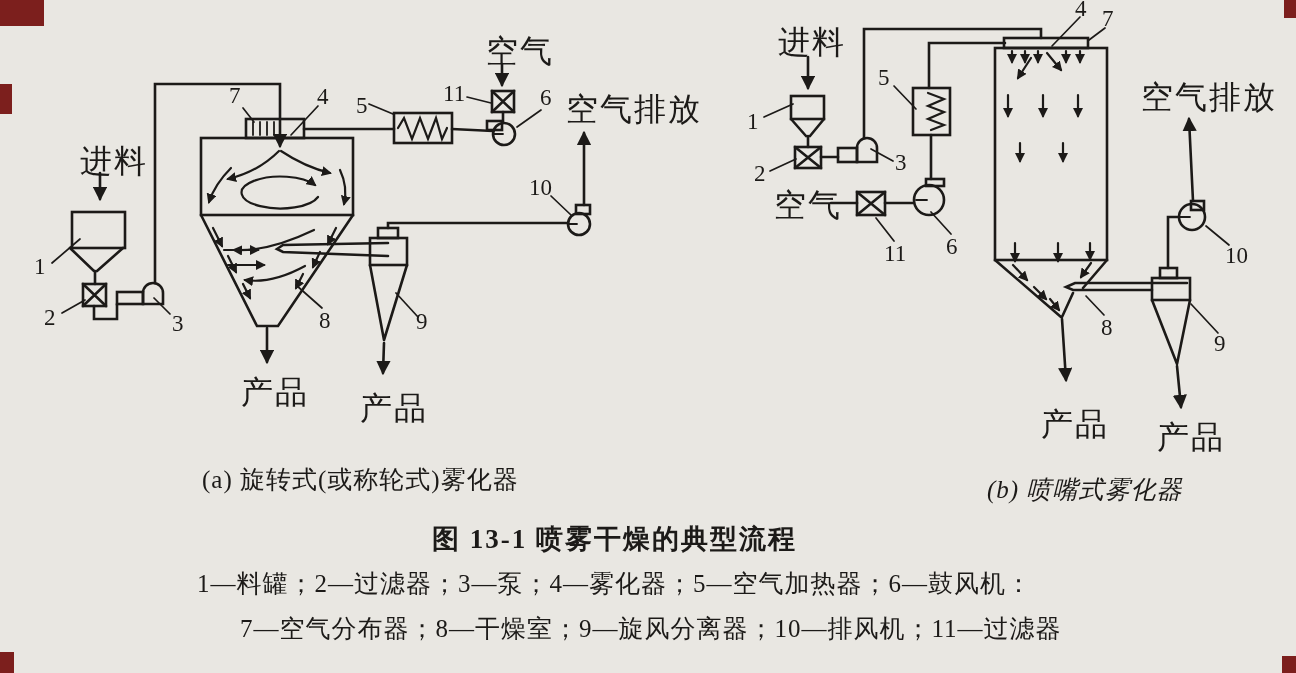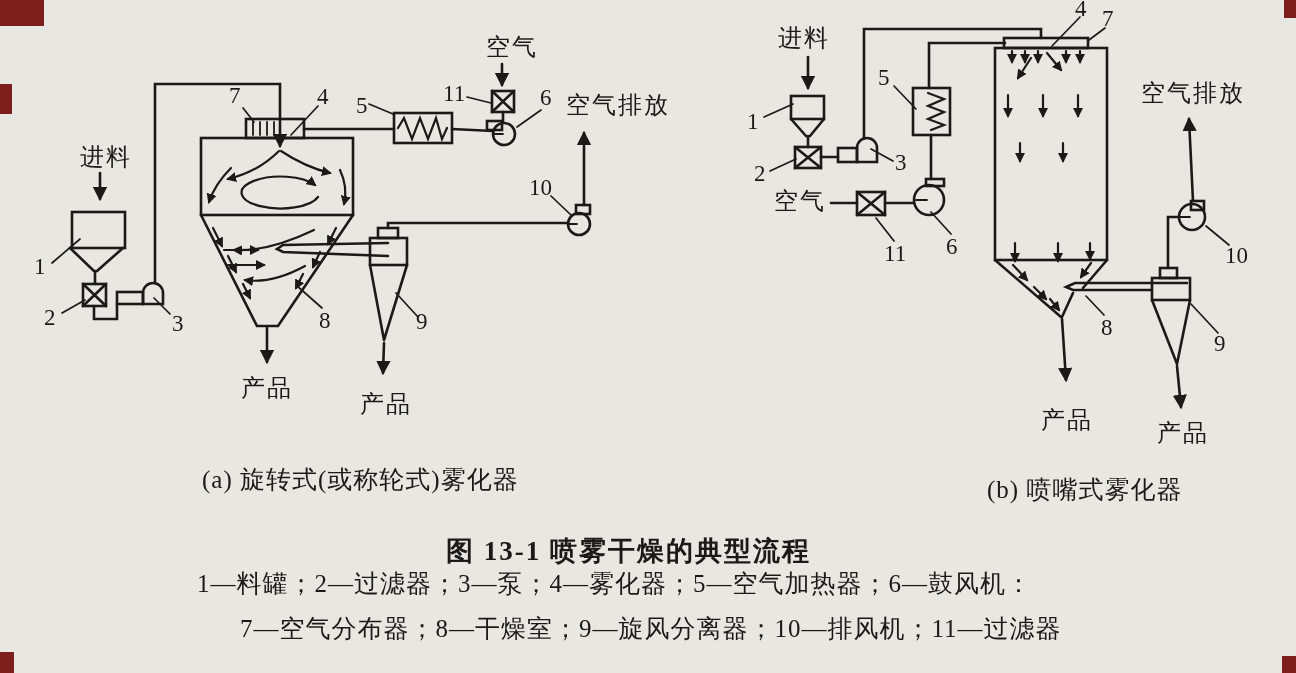--- a/index.html
+++ b/index.html
@@ -5,21 +5,21 @@
   html,body{margin:0;padding:0;background:#555;}
   #stage{
     position:relative;width:1296px;height:673px;
     background:#e9e7e2;
     overflow:hidden;
     font-family:"Liberation Serif","DejaVu Serif",serif;
     color:#1c1a18;
   }
   #linework{position:absolute;left:0;top:0;}
   .lbl{position:absolute;white-space:nowrap;line-height:1.1;color:#1c1a18;}
-  .cjk{font-size:24px;letter-spacing:2px;}
+  .cjk{font-size:32px;letter-spacing:2px;}
   .num{font-size:23px;font-family:"Liberation Serif","DejaVu Serif",serif;}
   .cap{font-size:25px;letter-spacing:1px;margin-left:44px;}
   .ttl{font-size:27px;font-weight:600;letter-spacing:2px;}
   .leg{font-size:25px;letter-spacing:1px;}
   .redmark{position:absolute;background:#7c1f1d;}
 </style>
 </head>
 <body>
 
 <div id="stage">
@@ -301,22 +301,22 @@
   <span class="lbl num" style="left:884px;top:241px;">11</span>
   <span class="lbl num" style="left:946px;top:234px;">6</span>
   <span class="lbl cjk" style="left:1141px;top:80px;">空气排放</span>
   <span class="lbl num" style="left:1225px;top:243px;">10</span>
   <span class="lbl num" style="left:1101px;top:315px;">8</span>
   <span class="lbl num" style="left:1214px;top:331px;">9</span>
   <span class="lbl cjk" style="left:1041px;top:407px;">产品</span>
   <span class="lbl cjk" style="left:1157px;top:420px;">产品</span>
 
   <span class="lbl cap" style="left:158px;top:466px;">(a) 旋转式(或称轮式)雾化器</span>
-  <span class="lbl cap" style="left:943px;top:476px;">(b) 喷嘴式雾化器</span>
-  <span class="lbl ttl" style="left:446px;top:525px;margin-top:12px;">图 13-1  喷雾干燥的典型流程</span>
+  <span class="lbl cap" style="left:943px;top:476px;font-style:italic;">(b) 喷嘴式雾化器</span>
+  <span class="lbl ttl" style="left:432px;top:525px;">图 13-1  喷雾干燥的典型流程</span>
   <span class="lbl leg" style="left:197px;top:570px;">1—料罐；2—过滤器；3—泵；4—雾化器；5—空气加热器；6—鼓风机：</span>
   <span class="lbl leg" style="left:196px;top:615px;margin-left:44px;">7—空气分布器；8—干燥室；9—旋风分离器；10—排风机；11—过滤器</span>
 
   <div class="redmark" style="left:0;top:0;width:44px;height:26px;"></div>
   <div class="redmark" style="left:0;top:84px;width:12px;height:30px;"></div>
   <div class="redmark" style="left:1284px;top:0;width:12px;height:18px;"></div>
   <div class="redmark" style="left:0;top:652px;width:14px;height:21px;"></div>
   <div class="redmark" style="left:1282px;top:656px;width:14px;height:17px;"></div>
 
 </div>

